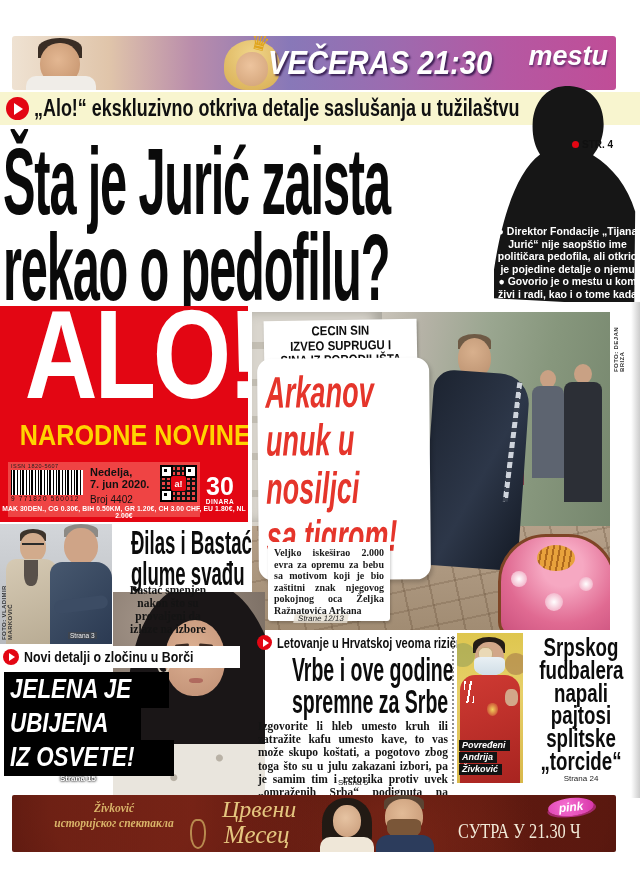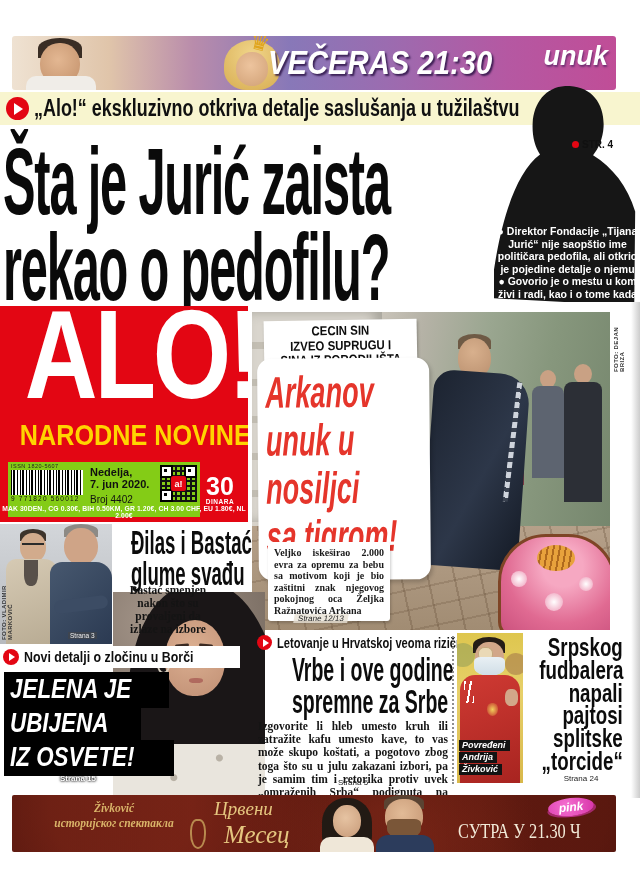--- a/index.html
+++ b/index.html
@@ -38,21 +38,21 @@
   .str4{left:572px;top:139px;font-size:10px;font-weight:bold;color:#101010;display:flex;align-items:center;gap:3px;}
   .red-dot{width:7px;height:7px;border-radius:50%;background:#e30613;display:inline-block;}
   .sil-summary{left:497px;top:225px;width:141px;font-size:10.5px;font-weight:bold;color:#fff;text-align:center;line-height:12.5px;}
 
   
   .masthead{left:0;top:306px;width:248px;height:216px;background:#e30613;overflow:hidden;}
   .alo-title{left:0;top:-24px;width:248px;text-align:center;}
   .alo-title span{display:block;font-size:126px;font-weight:800;color:#fff;letter-spacing:-4px;transform:scale(.8,1);transform-origin:center top;}
   .alo-sub{left:0;top:112px;width:248px;text-align:center;}
   .alo-sub span{display:block;font-size:30px;font-weight:800;color:#ffd400;transform:scaleX(.84);transform-origin:center top;white-space:nowrap;}
-  .info-strip{left:8px;top:156px;width:232px;height:55px;background:#84cc16;display:flex;align-items:stretch;}
+  .info-strip{left:8px;top:156px;width:232px;height:55px;background:#ef4444;display:flex;align-items:stretch;}
   .bc-col{width:72px;padding:1px 3px 0 3px;}
   .bc-issn{font-size:5.5px;color:#222;letter-spacing:.5px;}
   .bc-bars{height:25px;margin-top:1px;background:repeating-linear-gradient(90deg,#000 0 1px,#fff 1px 2px,#000 2px 4px,#fff 4px 6px,#000 6px 7px,#fff 7px 9px);}
   .bc-num{font-size:6.5px;color:#111;letter-spacing:1.2px;}
   .date-col{width:70px;padding:4px 0 0 4px;color:#111;}
   .date-day,.date-date{font-size:11px;font-weight:bold;line-height:12px;}
   .date-issue{font-size:10px;margin-top:4px;}
   .qr{width:37px;height:37px;margin-top:3px;position:relative;background:
       repeating-linear-gradient(0deg,#111 0 2px,transparent 2px 5px),
       repeating-linear-gradient(90deg,#111 0 2px,transparent 2px 5px);}
@@ -151,33 +151,33 @@
   .fb-hair{position:absolute;left:16px;top:4px;width:32px;height:16px;border-radius:50% 50% 0 0;background:#241c16;}
   .fb-face{position:absolute;left:18px;top:9px;width:29px;height:32px;border-radius:46%;background:#d2a789;}
   .fb-patch{position:absolute;left:21px;top:14px;width:13px;height:12px;border-radius:42%;background:#ead9b6;border:1px solid #c4a87e;}
   .fb-mask{position:absolute;left:17px;top:24px;width:31px;height:19px;border-radius:22% 22% 48% 48%;background:linear-gradient(180deg,#e9f0f4,#cfdde6);}
   .fb-jersey{position:absolute;left:3px;top:42px;width:60px;height:108px;border-radius:15px 15px 0 0;background:linear-gradient(160deg,#cf3a33,#a82420);}
   .fb-stripes{position:absolute;left:7px;top:48px;width:10px;height:22px;background:repeating-linear-gradient(100deg,#fff 0 2px,transparent 2px 6px);}
   .fb-badge{position:absolute;left:30px;top:70px;width:11px;height:13px;background:radial-gradient(#f2cf5c,#c02828);border-radius:50% 50% 60% 60%;}
   .fb-hand{position:absolute;left:48px;top:56px;width:13px;height:17px;background:#d2a789;border-radius:40%;}
   .fb-caption{left:459px;top:740px;display:flex;flex-direction:column;gap:1px;align-items:flex-start;}
   .fb-caption span{background:#131313;color:#fff;font-size:9px;font-weight:800;font-style:italic;padding:0 4px 1px 3px;}
-  .fb-headline{left:523px;top:636px;width:116px;text-align:right;}
+  .fb-headline{left:523px;top:636px;width:116px;text-align:center;}
   .fb-headline span{display:block;font-size:26px;font-weight:800;color:#0c0c0c;line-height:22.8px;transform:scale(.72,1.0);transform-origin:center top;white-space:nowrap;}
   .fb-pageref{left:523px;top:774px;width:116px;text-align:center;font-size:8px;color:#222;}
 
   
   .bottom-ad{left:12px;top:795px;width:604px;height:57px;overflow:hidden;border-radius:2px;background:
      radial-gradient(circle at 18% 20%,rgba(140,45,28,.55) 0 14%,transparent 46%),
      radial-gradient(circle at 62% 90%,rgba(150,50,30,.45) 0 10%,transparent 40%),
      radial-gradient(circle at 88% 30%,rgba(120,35,22,.5) 0 12%,transparent 42%),
      linear-gradient(90deg,#45100a,#5c170f 30%,#4a120b 60%,#3c0d08 100%);}
   .ba-tagline{left:24px;top:6px;width:156px;text-align:center;font-family:"Liberation Serif",serif;font-style:italic;font-weight:bold;color:#d9b469;font-size:11.5px;line-height:14.5px;}
   .ba-title{left:186px;top:1px;width:130px;color:#e5c67f;font-family:"Liberation Serif",serif;font-style:italic;}
-  .ba-title .t1{display:block;font-size:19px;line-height:26px;margin-left:16px;}
+  .ba-title .t1{display:block;font-size:24px;line-height:26px;margin-left:24px;}
   .ba-title .t2{display:block;font-size:25px;line-height:25px;margin-left:26px;}
   .ba-orn{left:178px;top:24px;width:12px;height:26px;border:2px solid #c9a45c;border-radius:40% 40% 50% 50%;opacity:.8;}
   .ba-woman-hair{left:310px;top:3px;width:50px;height:54px;border-radius:46% 46% 30% 30%;background:#221a14;}
   .ba-woman-face{left:321px;top:10px;width:28px;height:32px;border-radius:48%;background:radial-gradient(circle at 45% 40%,#e6c3a2,#c79a78);}
   .ba-woman-top{left:308px;top:42px;width:54px;height:15px;border-radius:10px 10px 0 0;background:#efe7d8;}
   .ba-man-hair{left:372px;top:0;width:40px;height:14px;border-radius:50% 50% 0 0;background:#5a4332;}
   .ba-man-face{left:373px;top:4px;width:38px;height:36px;border-radius:46%;background:radial-gradient(circle at 45% 40%,#e2bb97,#c49572);}
   .ba-man-beard{left:375px;top:24px;width:34px;height:20px;border-radius:20% 20% 50% 50%;background:#7a5638;}
   .ba-man-coat{left:364px;top:40px;width:58px;height:17px;border-radius:12px 12px 0 0;background:#2c3c5c;}
   .ba-pink{left:536px;top:3px;width:46px;height:18px;border-radius:50%;transform:rotate(-6deg);display:flex;align-items:center;justify-content:center;
@@ -191,21 +191,21 @@
 <body>
 
 <div class="abs tv-banner">
   <div class="abs tv-man-hair"></div>
   <div class="abs tv-man-face"></div>
   <div class="abs tv-man-suit"></div>
   <div class="abs tv-woman-hair"></div>
   <div class="abs tv-woman-face"></div>
   <div class="abs tv-crown">♛</div>
   <div class="abs tv-time nw">VEČERAS 21:30</div>
-  <div class="abs tv-channel">unuk</div>
+  <div class="abs tv-channel">mestu</div>
 </div>
 
 <div class="abs kicker-strip">
   <span class="arrow-circle"></span>
   <div class="abs kicker-top-text nw">„Alo!“ ekskluzivno otkriva detalje saslušanja u tužilaštvu</div>
 </div>
 
 <div class="abs hl hl1 nw">Šta je Jurić zaista</div>
 <div class="abs hl hl2 nw">rekao o pedofilu?</div>
 

